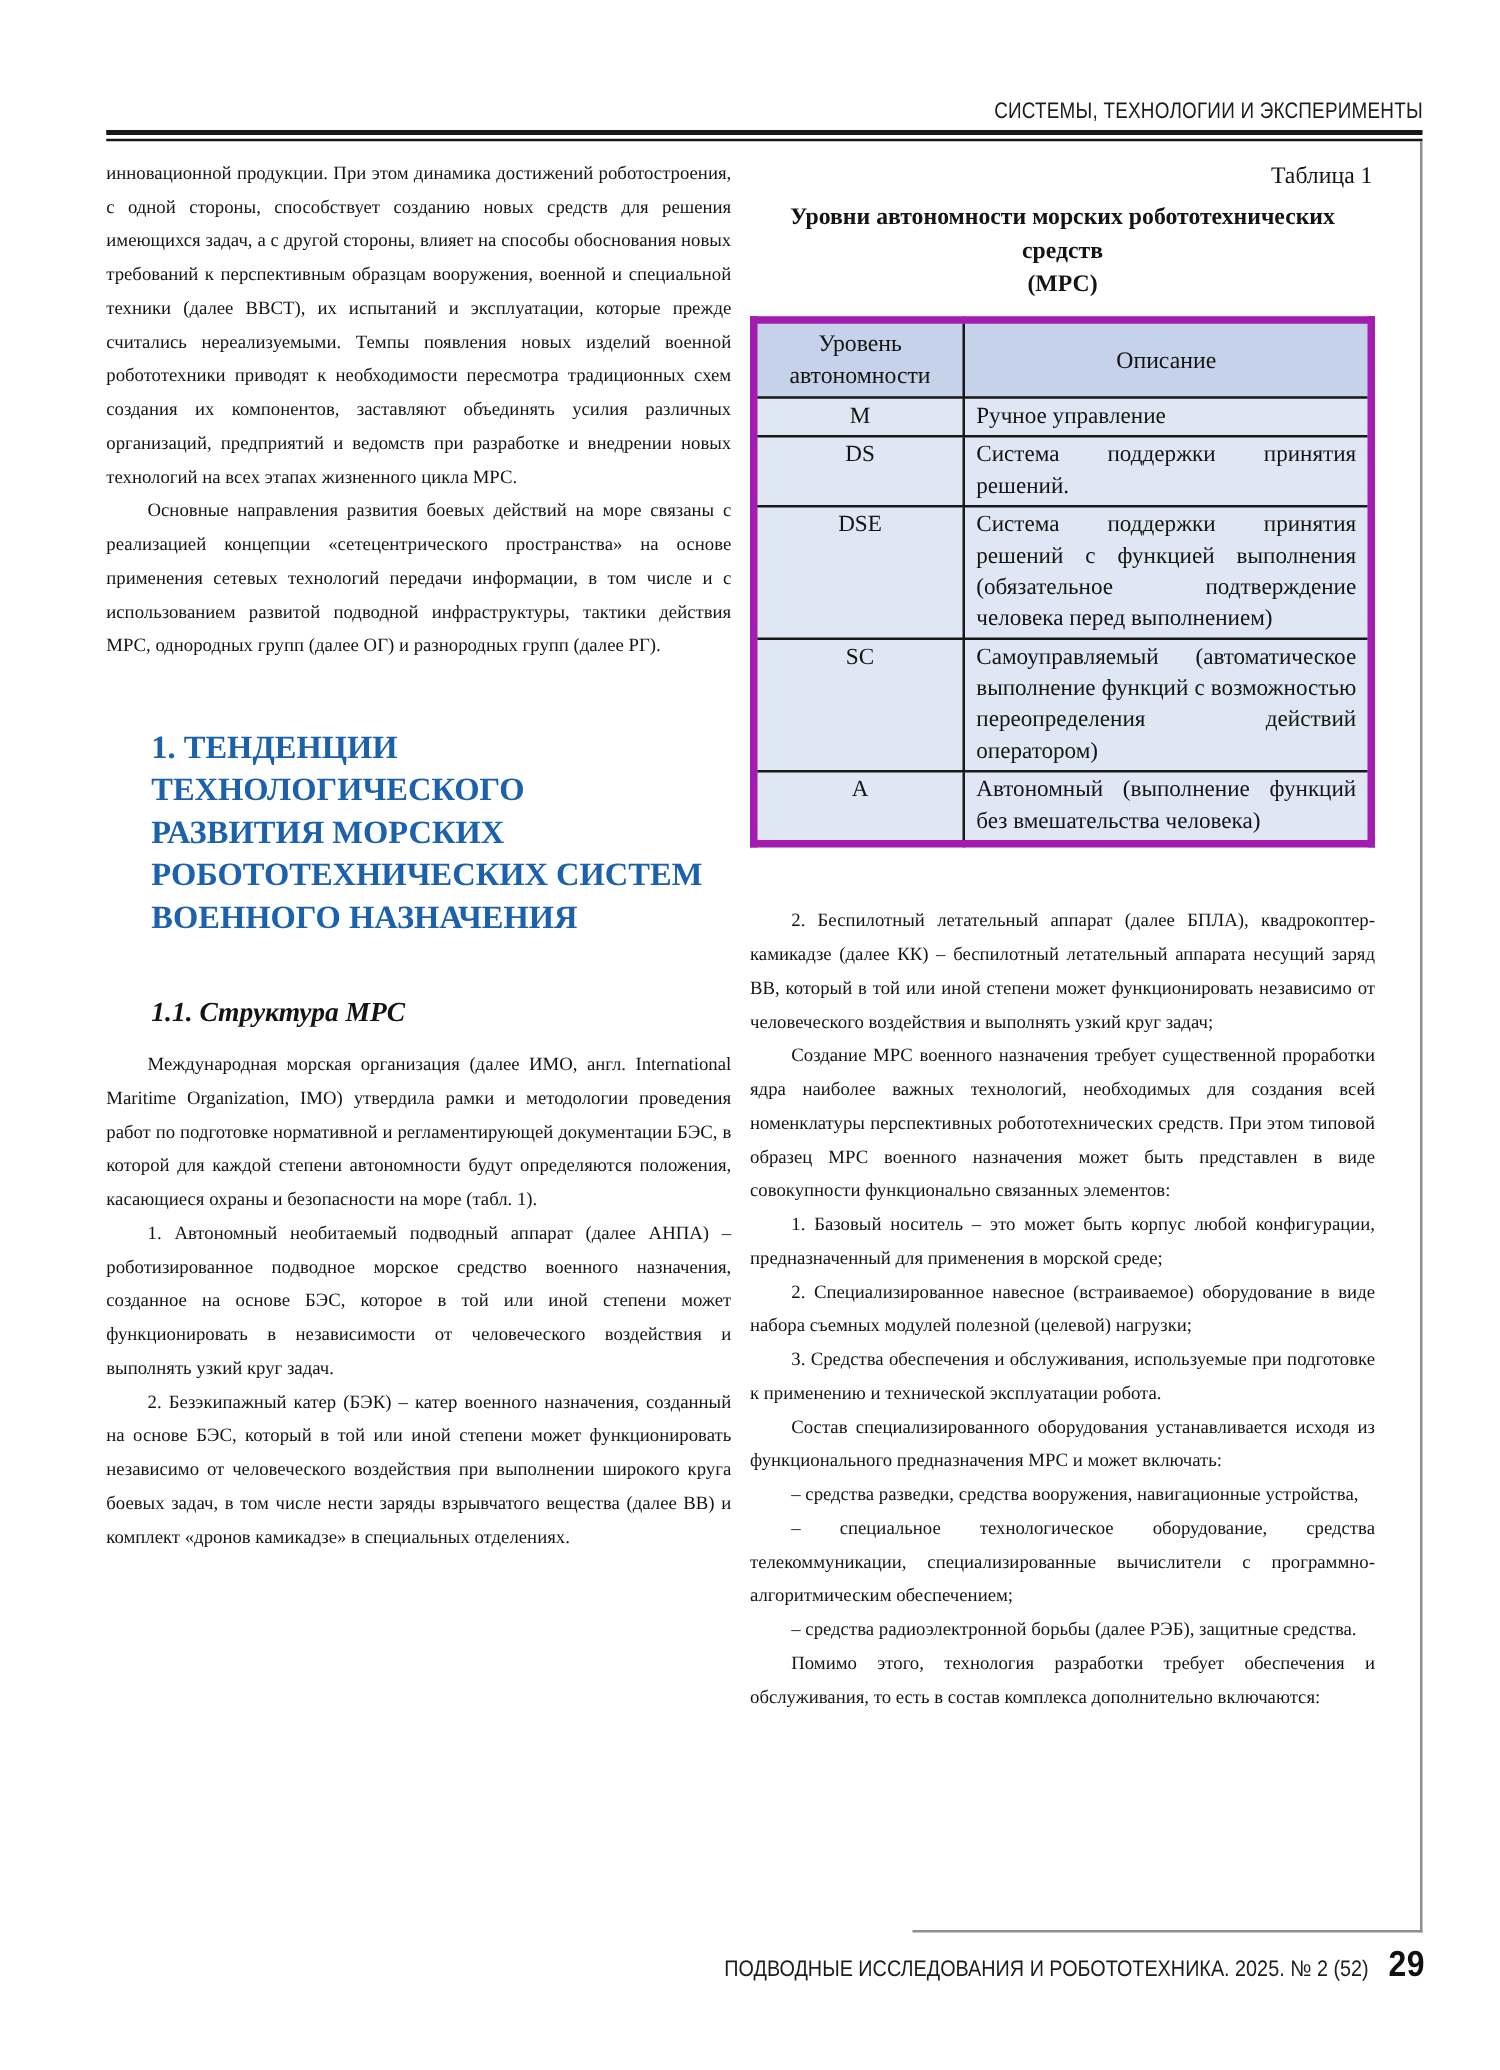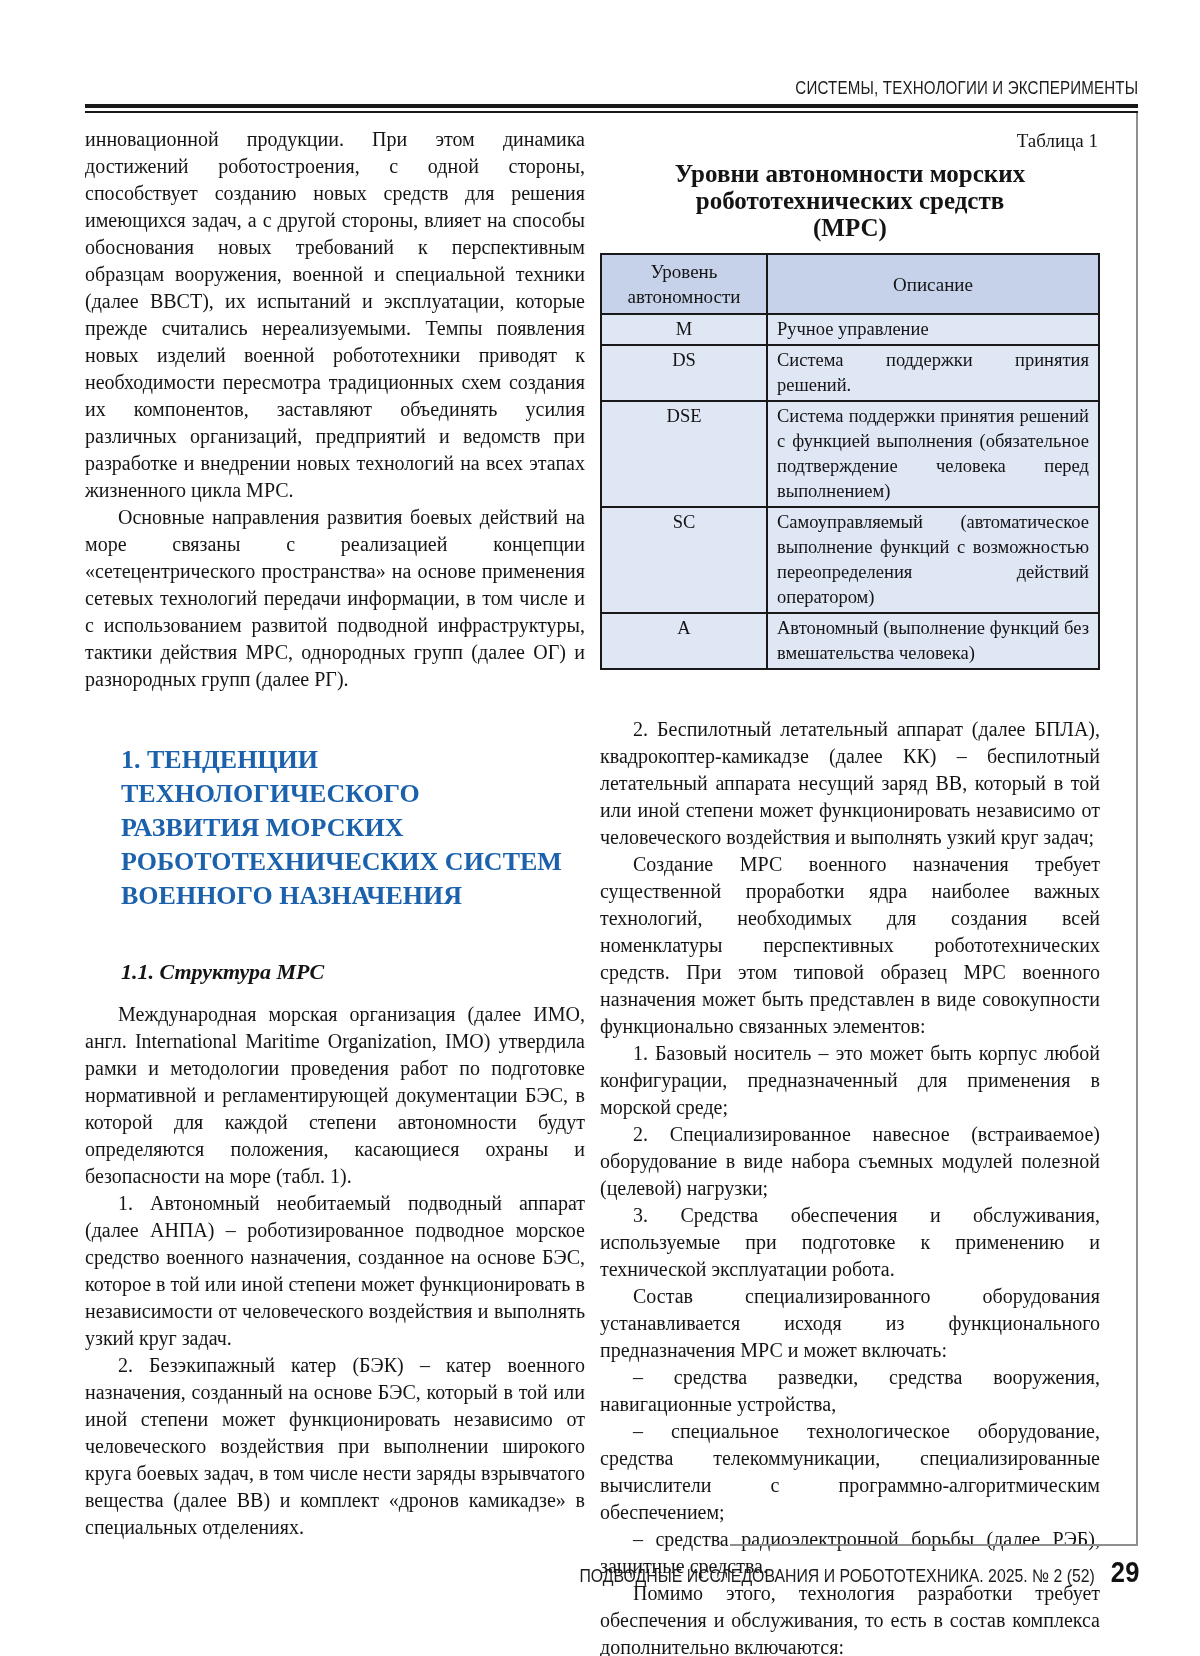--- a/index.html
+++ b/index.html
@@ -20,35 +20,35 @@
     position:absolute;left:85px;right:62px;top:104px;height:3px;
     border-top:4px solid #181818;border-bottom:2px solid #181818;
   }
   .v-rule{position:absolute;left:1136px;top:113px;width:2px;height:1433px;background:var(--rule-gray);}
   .foot-rule{position:absolute;left:730px;top:1544px;width:408px;height:2px;background:var(--rule-gray);}
 
   
   .columns{position:absolute;left:85px;top:126px;width:1015px;display:flex;gap:15px;}
   .col{width:500px;}
 
-  .body{margin:0;font-size:20px;line-height:27px;text-align:justify;text-indent:33px;color:#141414;}
+  .body{margin:0;font-size:15px;line-height:27px;text-align:justify;text-indent:33px;color:#141414;}
   .no-indent{text-indent:0;}
 
   .sec-heading{
     margin:50px 0 0 36px;font-weight:bold;font-size:26px;line-height:34px;
     color:var(--accent-blue);
   }
   .sub-heading{
     margin:46px 0 16px 36px;font-weight:bold;font-style:italic;font-size:22px;color:#141414;
   }
 
   
   .tbl-caption{text-align:right;font-size:19px;margin:4px 2px 0 0;}
-  .tbl-title{text-align:center;font-weight:bold;font-size:25px;line-height:27px;margin:8px 0 12px 0;}
-  table.autonomy{width:100%;border-collapse:collapse;border:2px solid #a21caf;table-layout:fixed;}
+  .tbl-title{text-align:center;font-weight:bold;font-size:19px;line-height:27px;margin:8px 0 12px 0;}
+  table.autonomy{width:100%;border-collapse:collapse;border:6px solid #a21caf;table-layout:fixed;}
   table.autonomy td{
     border:2px solid #181818;font-size:18.5px;line-height:25px;
     padding:2px 9px;vertical-align:top;background:var(--table-row-bg);
   }
   td.level{width:148px;text-align:center;}
   td.desc{text-align:justify;}
   tr.thead td{
     background:var(--table-header-bg);text-align:center;vertical-align:middle;
     font-size:19px;line-height:25px;padding:4px 8px;text-indent:0;
   }

